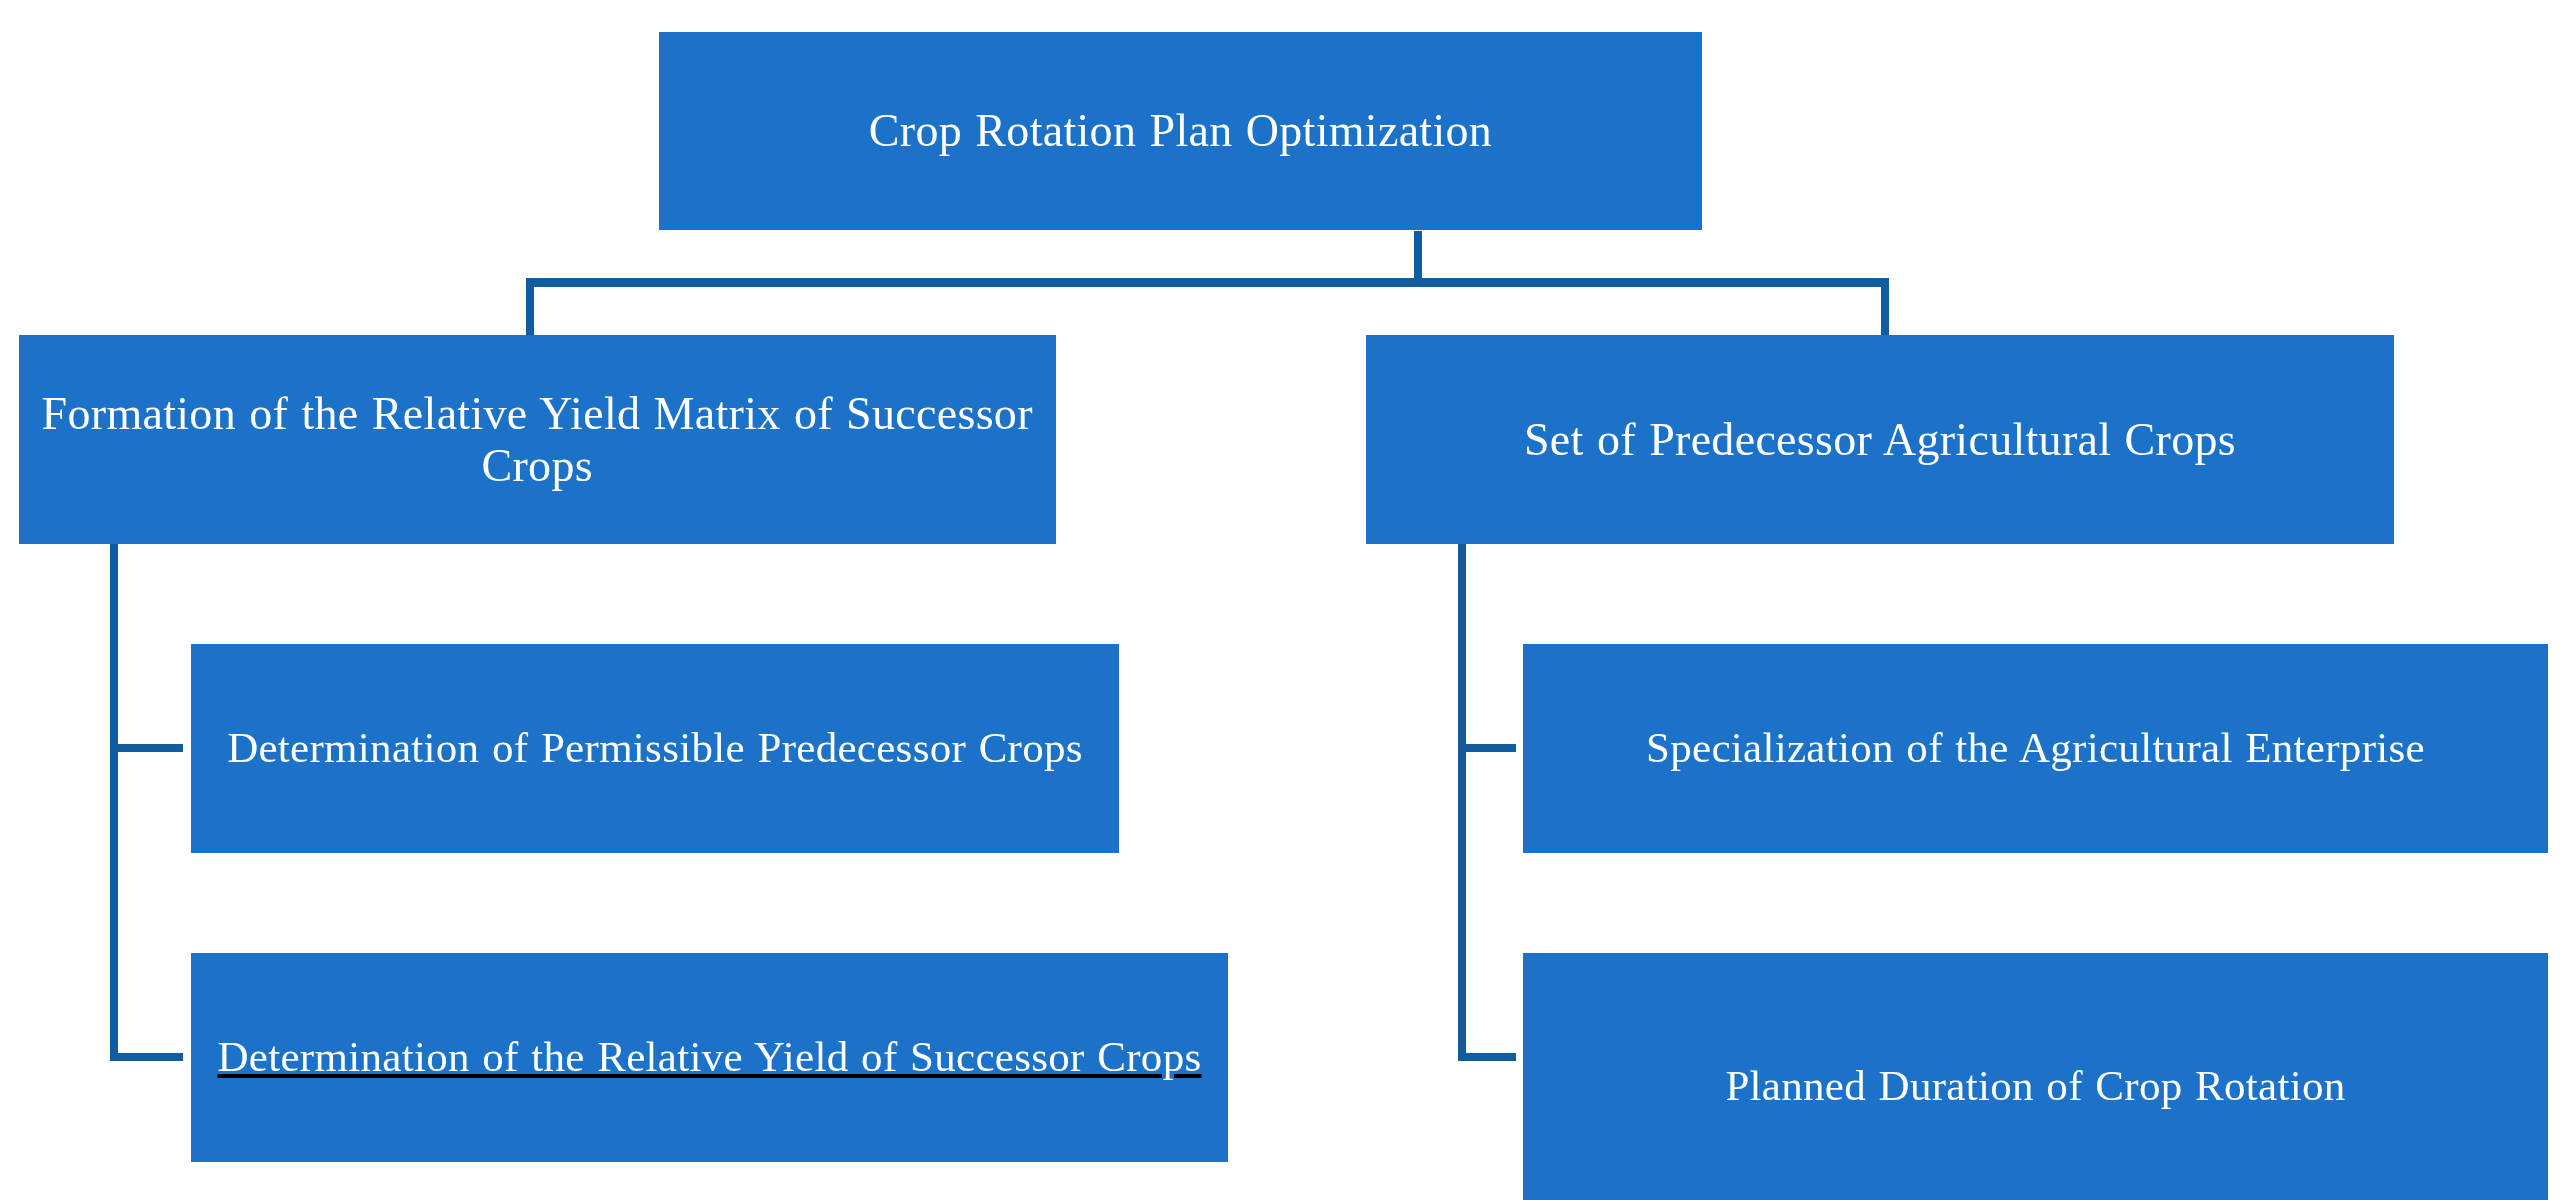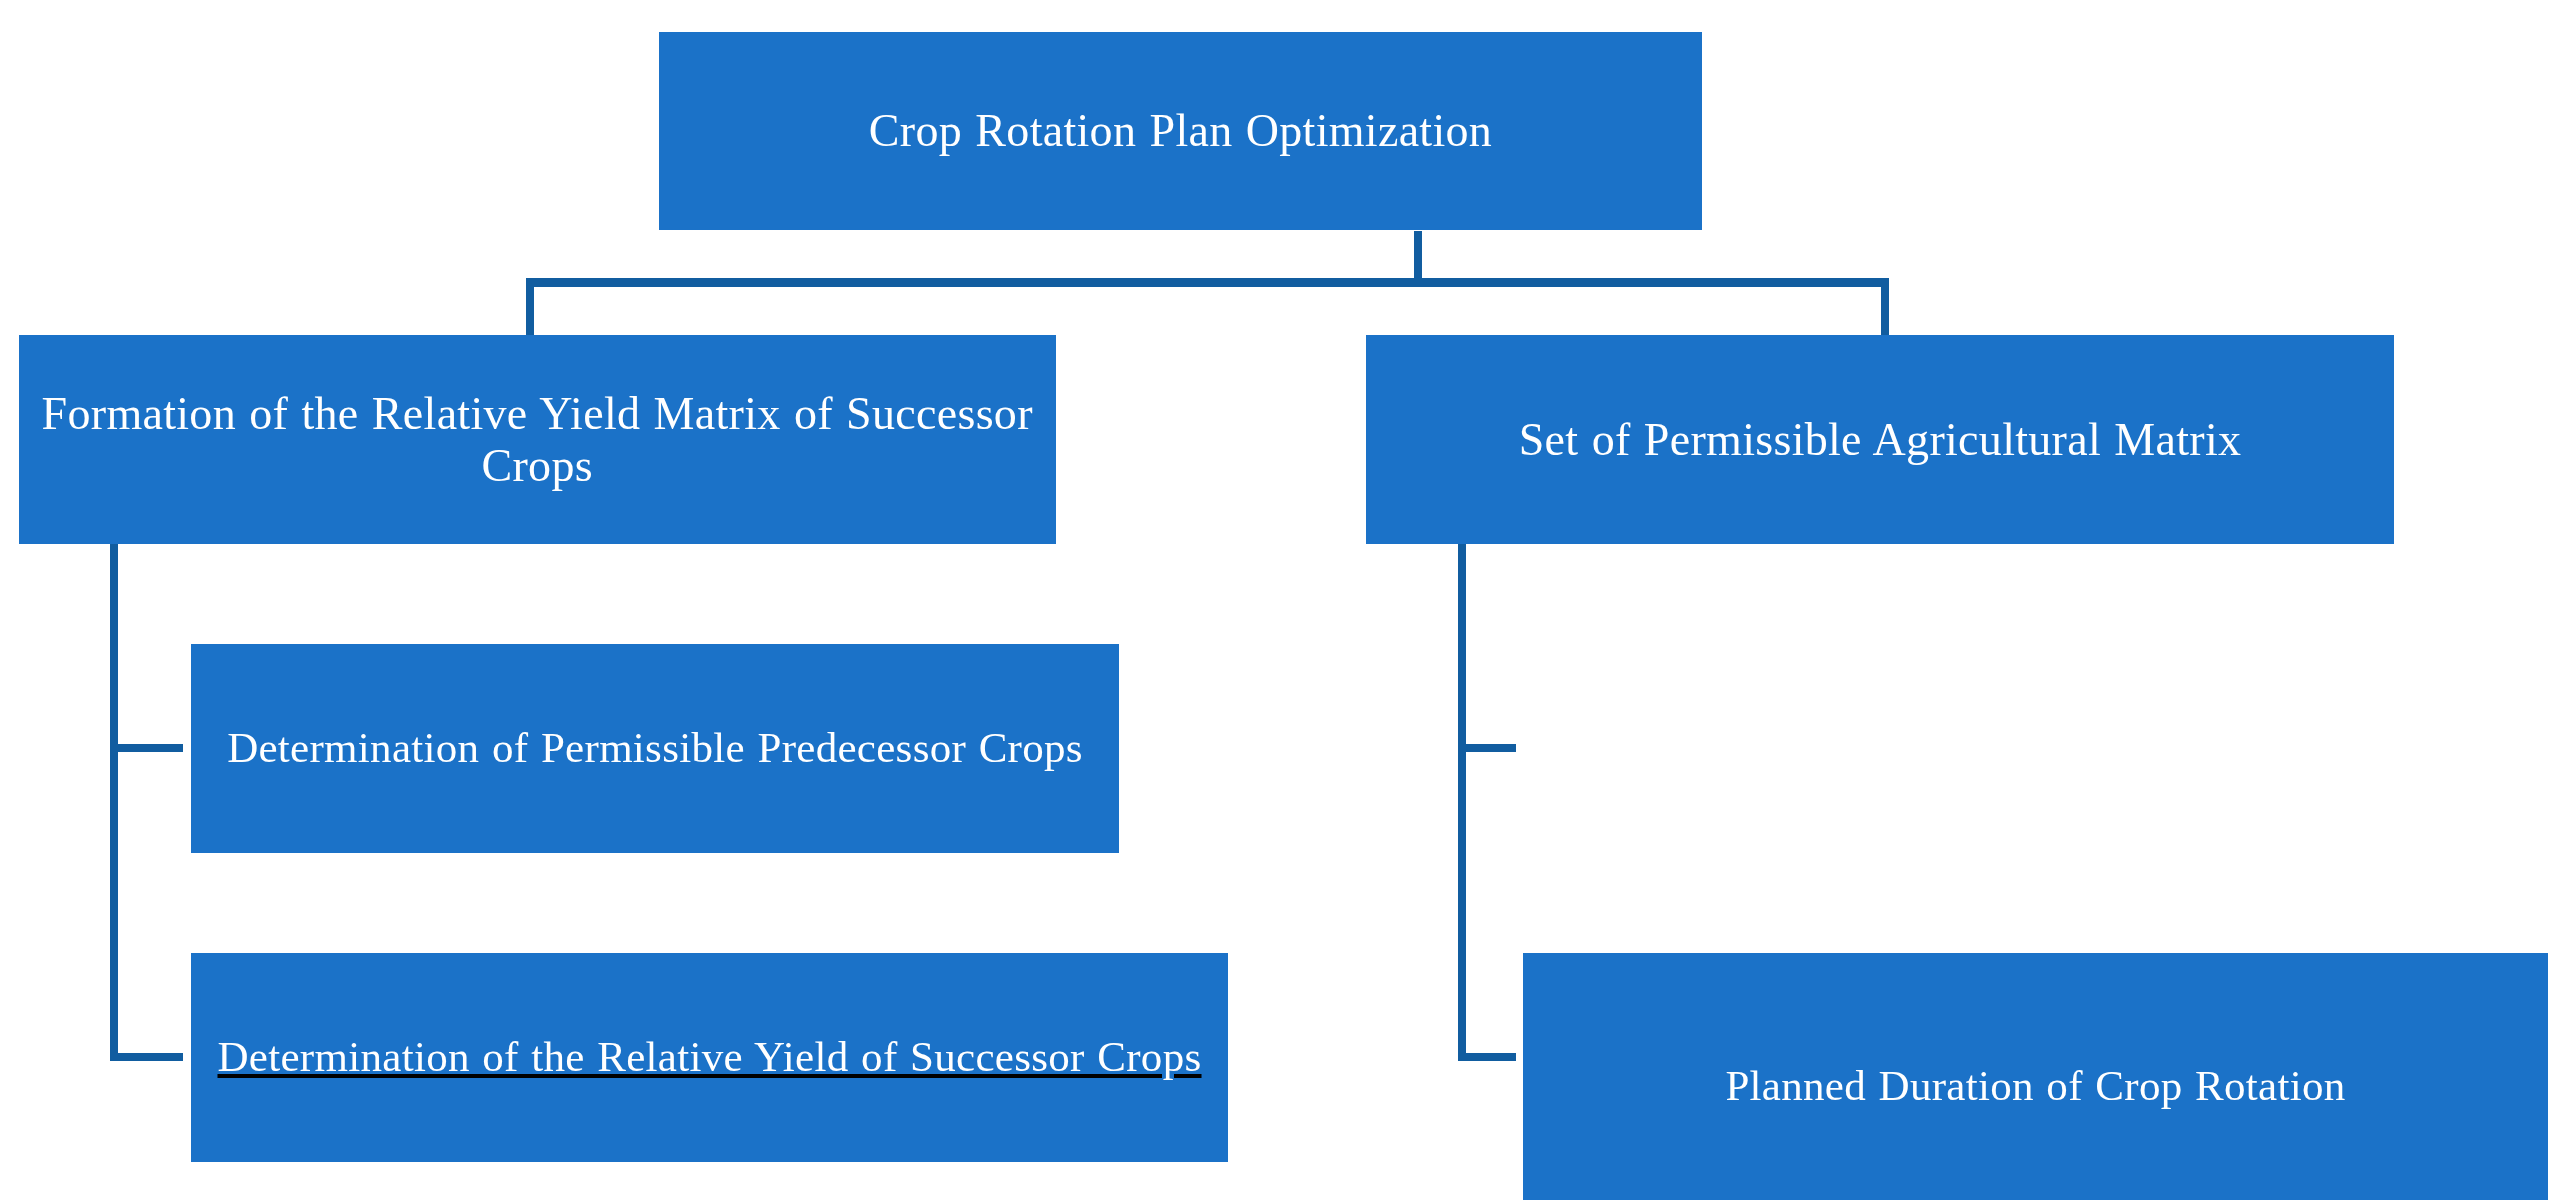--- a/index.html
+++ b/index.html
@@ -98,30 +98,33 @@
 
   <div class="node node-root">
     <span class="node-label">Crop Rotation Plan Optimization</span>
   </div>
 
   <div class="node node-l2-left">
     <span class="node-label">Formation of the Relative Yield Matrix of Successor Crops</span>
   </div>
 
   <div class="node node-l2-right">
-    <span class="node-label">Set of Permissible Agricultural Matrix</span>
+    <span class="node-label">Set of Predecessor Agricultural Crops</span>
   </div>
 
   <div class="node node-l3-a">
     <span class="node-label">Determination of Permissible Predecessor Crops</span>
   </div>
 
   <div class="node node-l3-b">
     <span class="node-label">Determination of the Relative Yield of Successor Crops</span>
   </div>
 
+  <div class="node node-l3-c">
+    <span class="node-label">Specialization of the Agricultural Enterprise</span>
+  </div>
 
   <div class="node node-l3-d">
     <span class="node-label">Planned Duration of Crop Rotation</span>
   </div>
 
 </div>
 
 
 </body></html>

